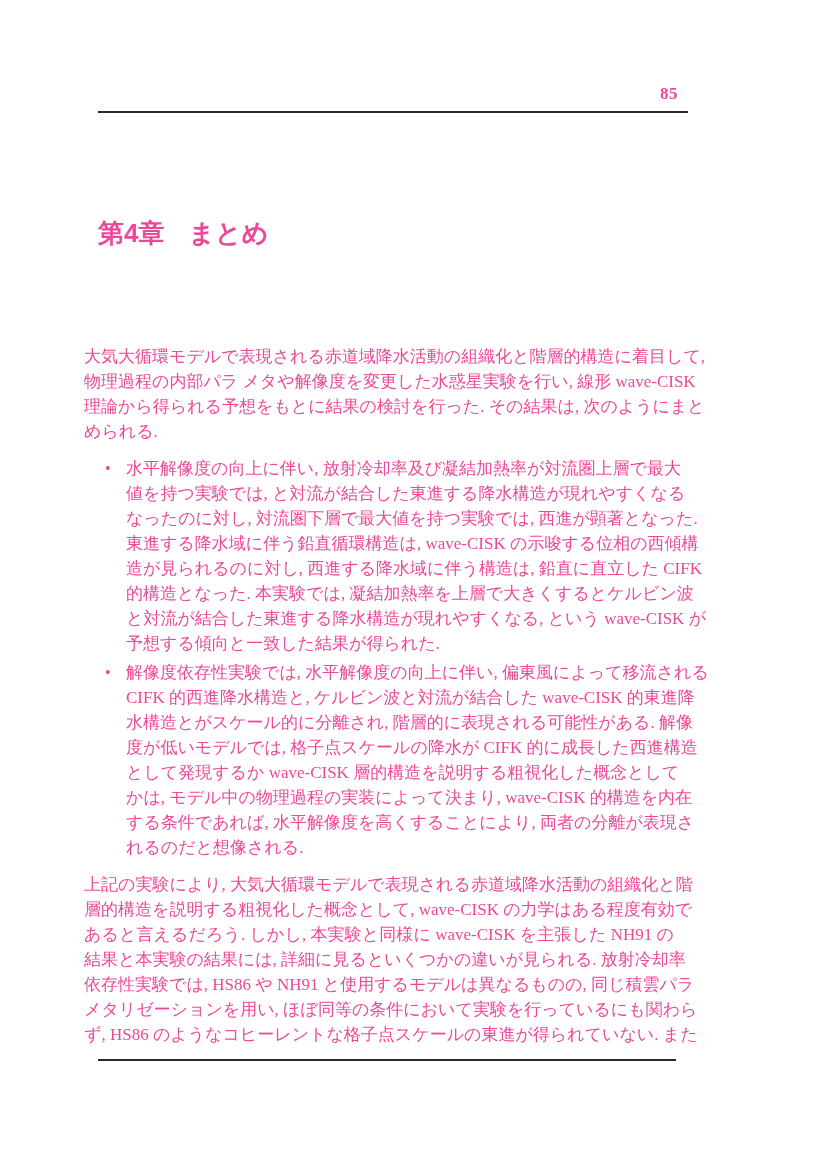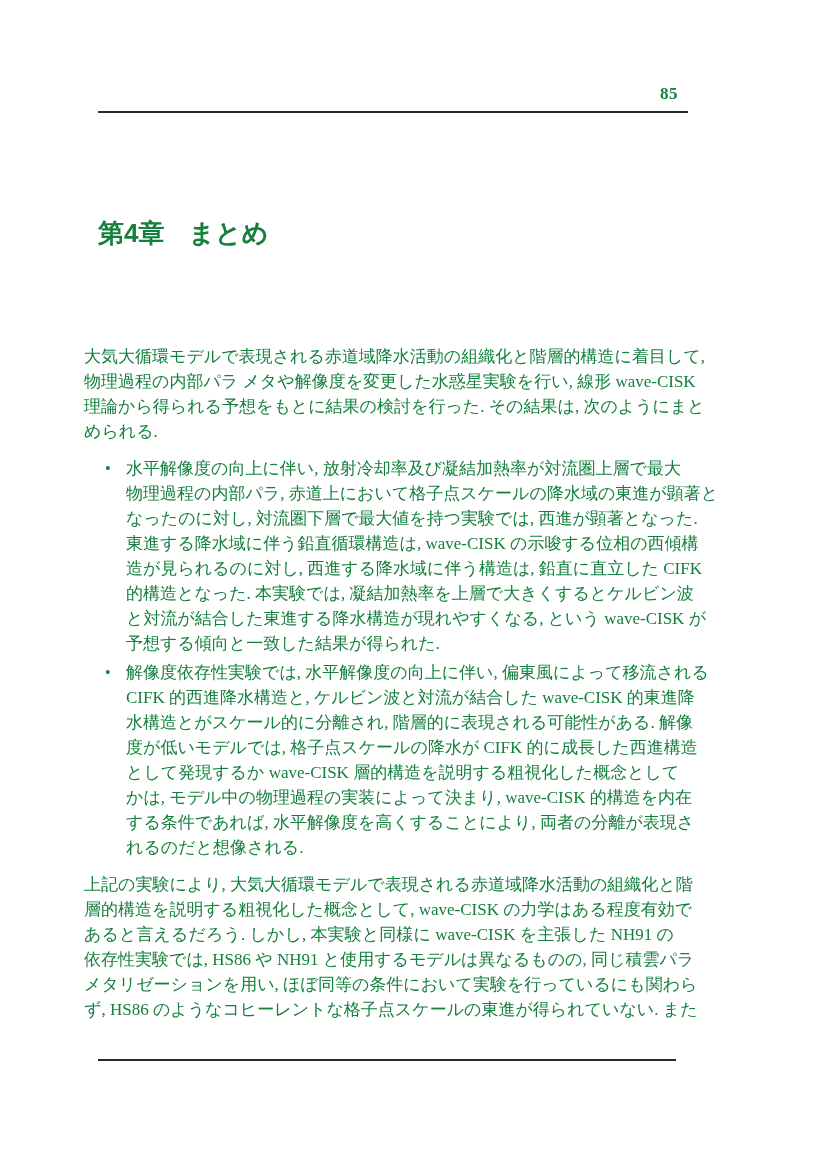--- a/index.html
+++ b/index.html
@@ -6,21 +6,21 @@
     margin: 0;
     padding: 0;
     background: #e8e8e8;
   }
   .page {
     position: relative;
     width: 826px;
     height: 1169px;
     margin: 0 auto;
     background: #ffffff;
-    color: #15803d;
+    color: #ec4899;
     font-family: "Liberation Serif", "DejaVu Serif", serif;
     overflow: hidden;
   }
   .page-number {
     position: absolute;
     top: 84px;
     left: 98px;
     width: 580px;
     text-align: right;
     font-size: 17px;
@@ -104,21 +104,21 @@
       <div class="line">大気大循環モデルで表現される赤道域降水活動の組織化と階層的構造に着目して,</div>
       <div class="line">物理過程の内部パラ メタや解像度を変更した水惑星実験を行い, 線形 wave-CISK</div>
       <div class="line">理論から得られる予想をもとに結果の検討を行った. その結果は, 次のようにまと</div>
       <div class="line last">められる.</div>
     </div>
 
   <div class="textblock bullet-item bullet-item-1">
     <span class="bullet-marker">•</span>
     <div>
         <div class="line">水平解像度の向上に伴い, 放射冷却率及び凝結加熱率が対流圏上層で最大</div>
-        <div class="line">物理過程の内部パラ, 赤道上において格子点スケールの降水域の東進が顕著と</div>
+        <div class="line">値を持つ実験では, と対流が結合した東進する降水構造が現れやすくなる</div>
         <div class="line">なったのに対し, 対流圏下層で最大値を持つ実験では, 西進が顕著となった.</div>
         <div class="line">東進する降水域に伴う鉛直循環構造は, wave-CISK の示唆する位相の西傾構</div>
         <div class="line">造が見られるのに対し, 西進する降水域に伴う構造は, 鉛直に直立した CIFK</div>
         <div class="line">的構造となった. 本実験では, 凝結加熱率を上層で大きくするとケルビン波</div>
         <div class="line">と対流が結合した東進する降水構造が現れやすくなる, という wave-CISK が</div>
         <div class="line last">予想する傾向と一致した結果が得られた.</div>
       </div>
   </div>
 
   <div class="textblock bullet-item bullet-item-2">
@@ -132,20 +132,21 @@
         <div class="line">かは, モデル中の物理過程の実装によって決まり, wave-CISK 的構造を内在</div>
         <div class="line">する条件であれば, 水平解像度を高くすることにより, 両者の分離が表現さ</div>
         <div class="line last">れるのだと想像される.</div>
       </div>
   </div>
 
   <div class="textblock para-closing">
       <div class="line">上記の実験により, 大気大循環モデルで表現される赤道域降水活動の組織化と階</div>
       <div class="line">層的構造を説明する粗視化した概念として, wave-CISK の力学はある程度有効で</div>
       <div class="line">あると言えるだろう. しかし, 本実験と同様に wave-CISK を主張した NH91 の</div>
+      <div class="line">結果と本実験の結果には, 詳細に見るといくつかの違いが見られる. 放射冷却率</div>
       <div class="line">依存性実験では, HS86 や NH91 と使用するモデルは異なるものの, 同じ積雲パラ</div>
       <div class="line">メタリゼーションを用い, ほぼ同等の条件において実験を行っているにも関わら</div>
       <div class="line last">ず, HS86 のようなコヒーレントな格子点スケールの東進が得られていない. また</div>
     </div>
 
   <div class="footer-rule"></div>
 
 </div>
 
 </body></html>

